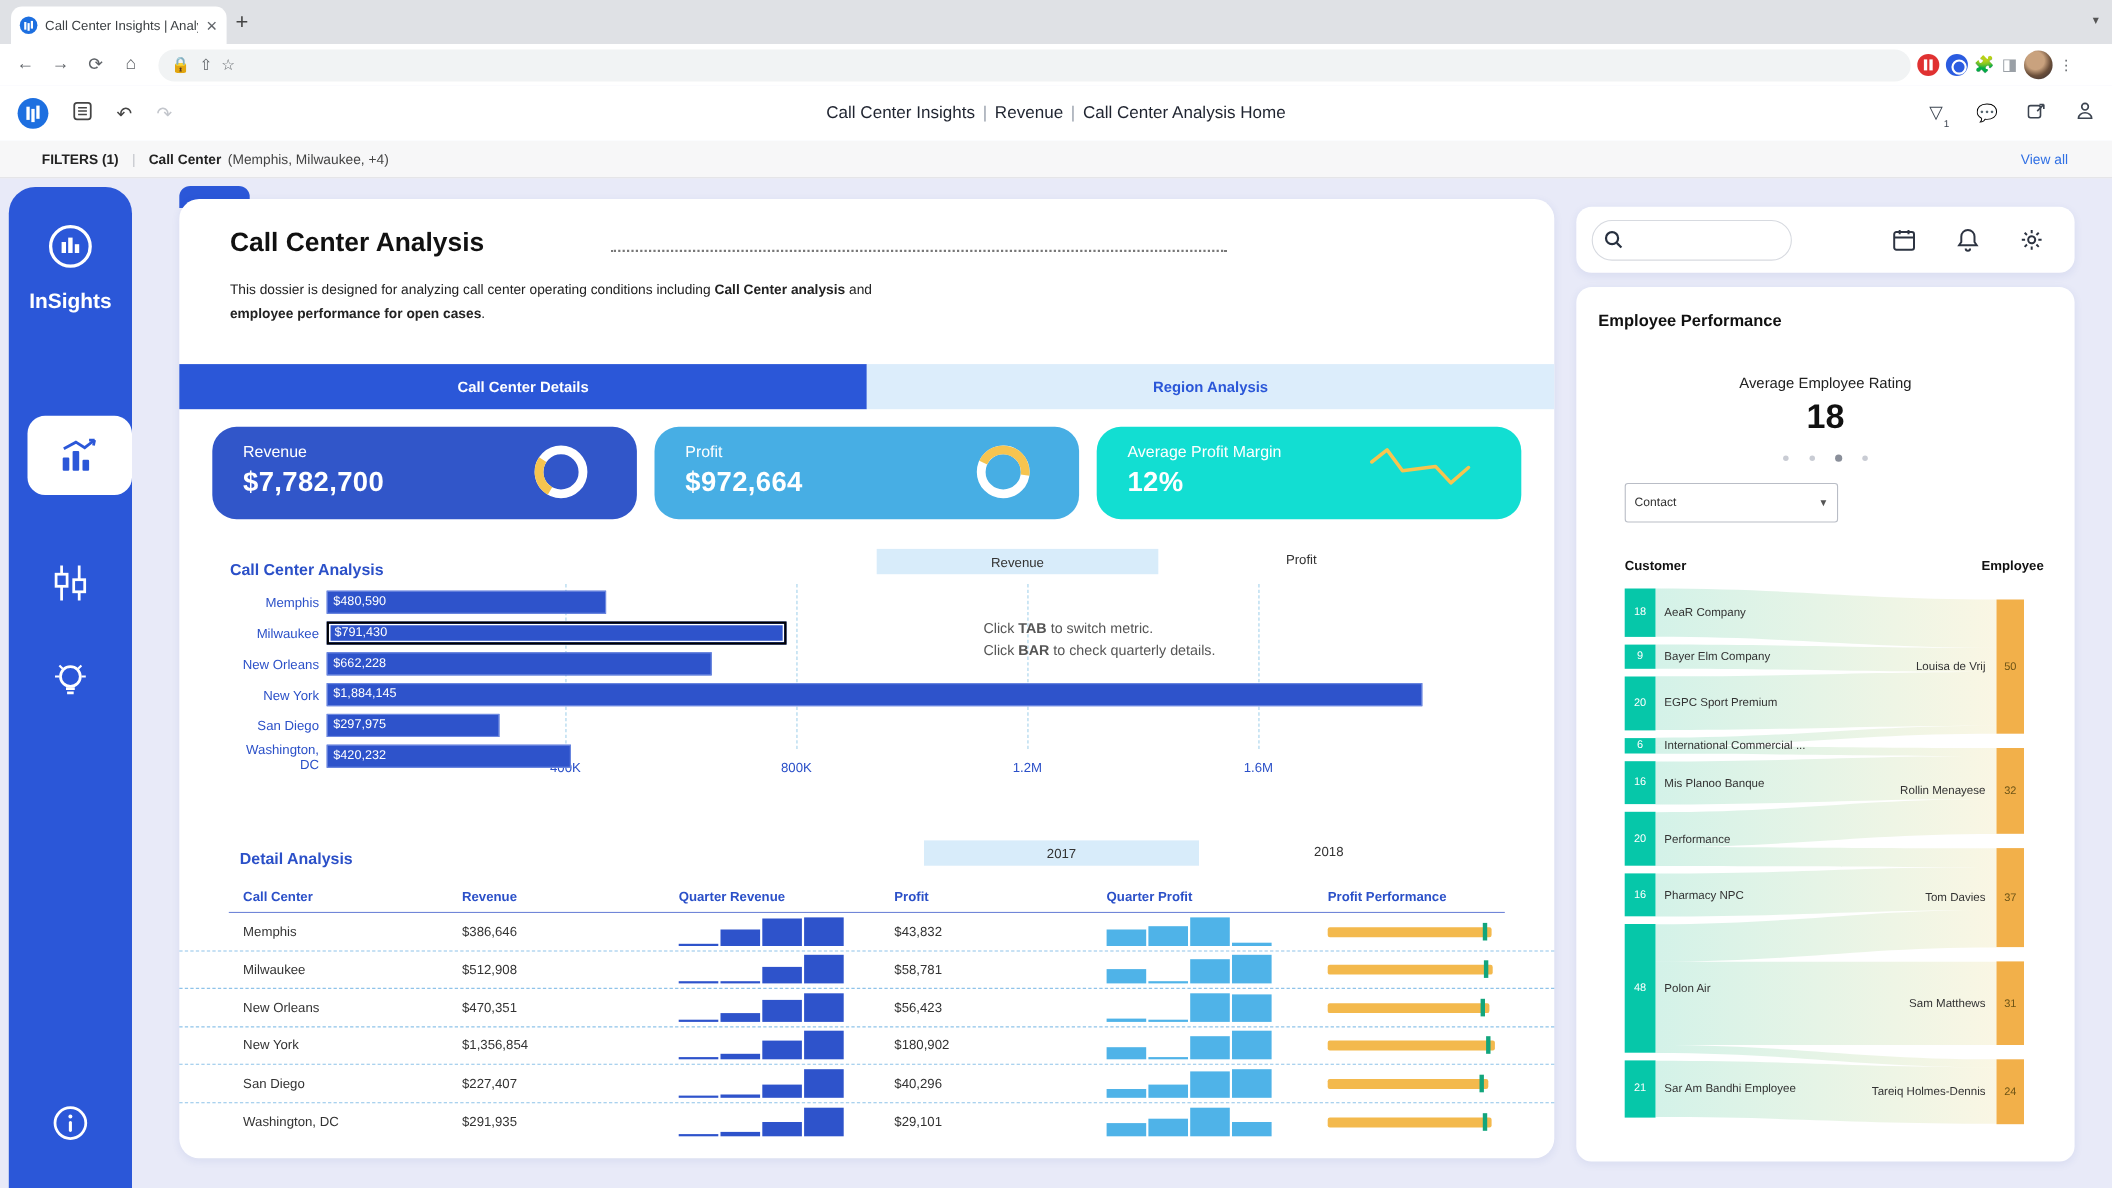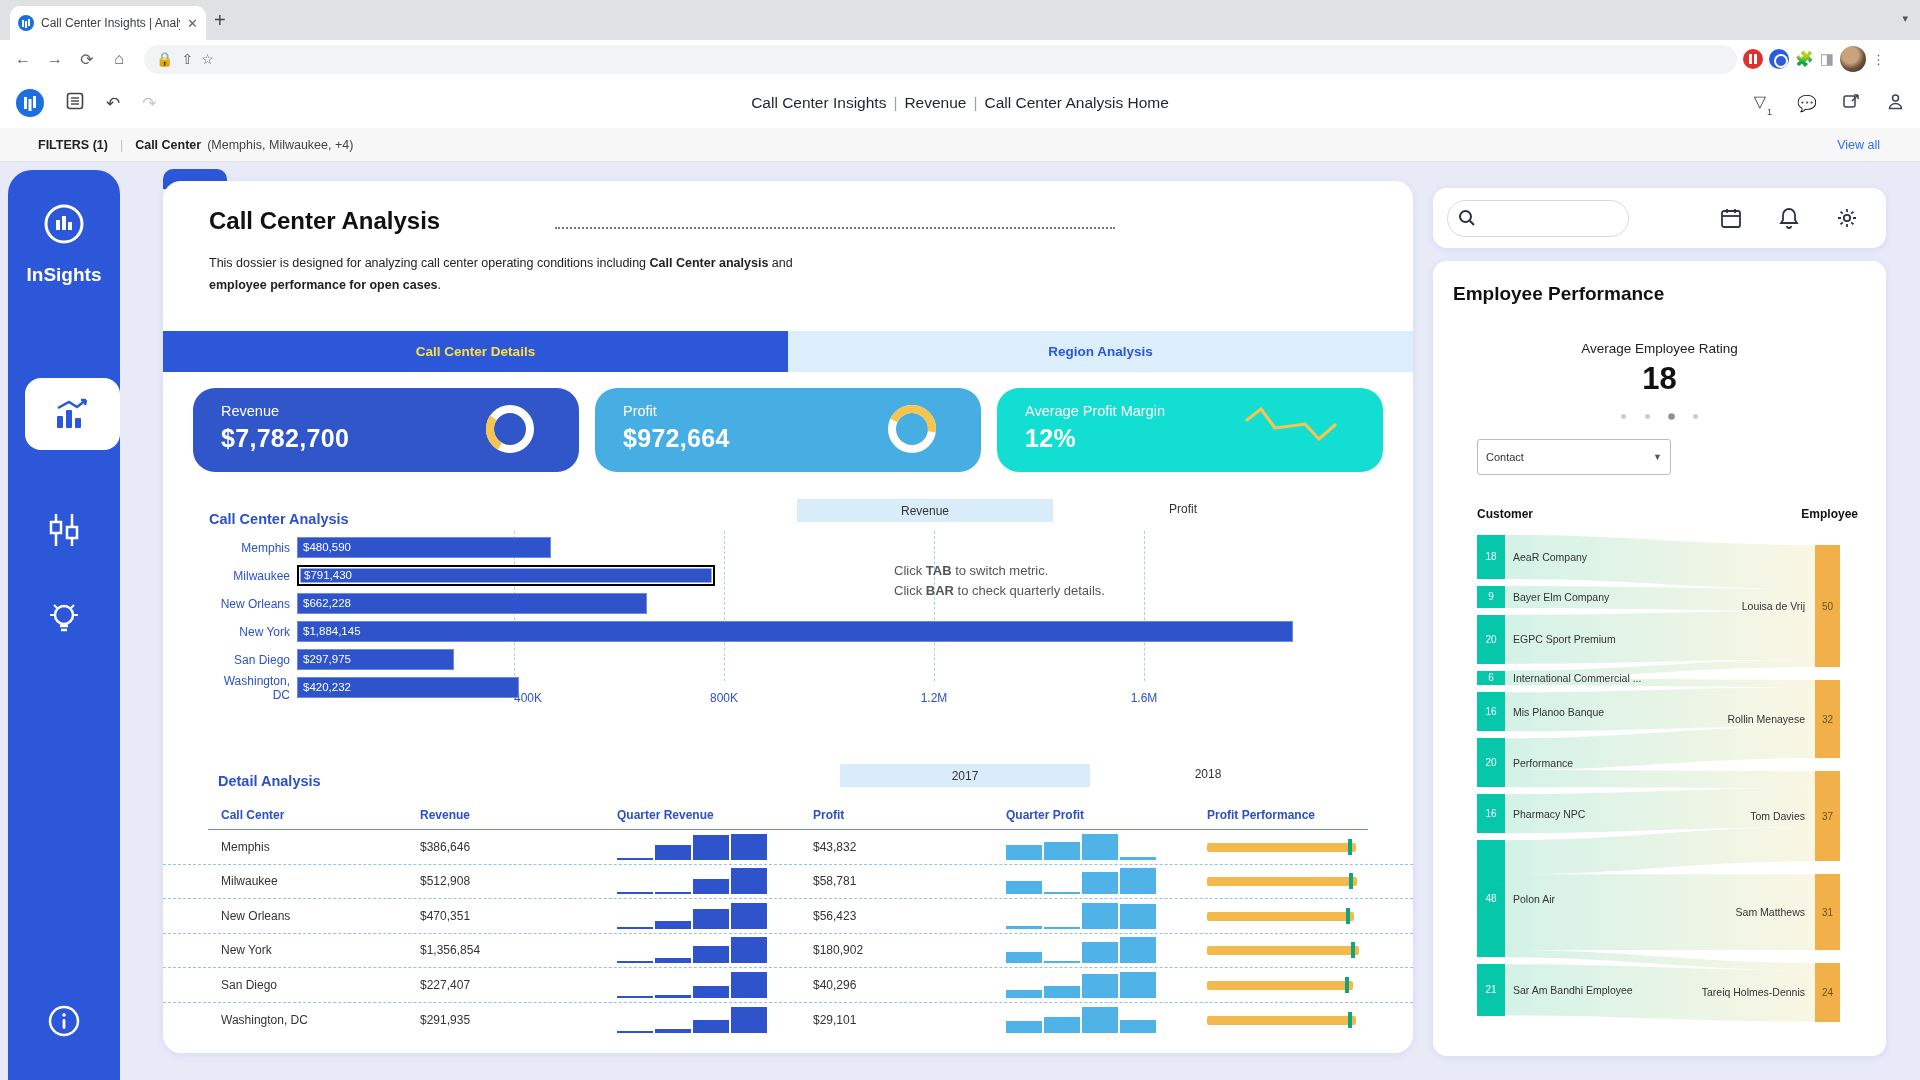--- a/index.html
+++ b/index.html
@@ -65,21 +65,21 @@
   .sb-info { position:absolute; left:0; right:0; bottom:42px; display:flex; justify-content:center; }
   
   .main-card { position:absolute; left:163px; top:19px; width:1250px; height:872px; background:#fff;
                border-radius:18px; box-shadow:0 2px 8px rgba(40,60,150,.08); }
   .notch { position:absolute; left:163px; top:7px; width:64px; height:20px; background:#2b57d8; border-radius:10px 10px 0 0; }
   .dossier-title { position:absolute; left:46px; top:26px; font-size:24px; font-weight:700; color:#111; }
   .title-dots { position:absolute; left:392px; top:46px; width:560px; border-top:2px dotted #777; }
   .dossier-desc { position:absolute; left:46px; top:72px; width:630px; font-size:12.5px; color:#222; line-height:1.75; }
   .page-tabs { position:absolute; left:0; top:150px; width:100%; height:41px; display:flex; }
   .page-tab { flex:1; display:flex; align-items:center; justify-content:center; font-size:13.5px; font-weight:700; }
-  .page-tab.active { background:#2b57d8; color:#fde047; }
+  .page-tab.active { background:#2b57d8; color:#ffffff; }
   .page-tab.inactive { background:#dcedfb; color:#2b57d8; }
   .kpi-row { position:absolute; left:30px; right:30px; top:207px; height:84px; display:flex; gap:16px; }
   .kpi { flex:1; border-radius:22px; position:relative; color:#fff; padding:15px 0 0 28px; }
   .kpi .k-label { font-size:14.5px; }
   .kpi .k-value { font-size:25px; font-weight:700; margin-top:5px; letter-spacing:.3px; }
   .kpi .widget { position:absolute; right:42px; top:14px; }
   
   .sec-title { font-size:14.5px; font-weight:700; color:#2b50c8; }
   .sec1-title { position:absolute; left:46px; top:330px; }
   .metric-pill { position:absolute; left:634px; top:318px; width:256px; height:23px; background:#d8ecfa;
@@ -120,21 +120,21 @@
   
   .right-col { position:absolute; left:1433px; top:26px; width:453px; }
   .search-card { height:60px; background:#fff; border-radius:14px; display:flex; align-items:center;
                  padding:0 28px 0 14px; margin-bottom:13px; box-shadow:0 2px 8px rgba(40,60,150,.08); }
   .search-pill { width:182px; height:37px; border:1px solid #d7dae0; border-radius:19px; display:flex;
                  align-items:center; padding:0 10px; gap:8px; }
   .search-pill input { border:none; outline:none; width:120px; font-size:13px; background:transparent; }
   .rc-ics { margin-left:auto; display:flex; gap:36px; color:#2d3442; }
   .perf-card { height:795px; background:#fff; border-radius:14px; position:relative;
                box-shadow:0 2px 8px rgba(40,60,150,.08); }
-  .perf-title { position:absolute; left:20px; top:22px; font-size:19px; font-weight:700; color:#111; }
+  .perf-title { position:absolute; left:20px; top:22px; font-size:15px; font-weight:700; color:#111; }
   .avg-label { position:absolute; left:0; right:0; top:80px; text-align:center; font-size:13.5px; color:#222; }
   .avg-value { position:absolute; left:0; right:0; top:100px; text-align:center; font-size:31px; font-weight:700; color:#111; }
   .dots { position:absolute; left:0; right:0; top:153px; display:flex; justify-content:center; gap:19px; }
   .dots i { width:5px; height:5px; border-radius:50%; background:#c9ccd4; }
   .dots i.on { background:#8a8f9a; transform:scale(1.3); }
   .contact-sel { position:absolute; left:44px; top:178px; width:194px; height:36px; border:1px solid #b9bdc6;
                  border-radius:3px; font-size:11px; color:#333; display:flex; align-items:center; padding:0 8px; }
   .contact-sel .chev { margin-left:auto; font-size:9px; color:#555; }
   .sk-h-left { position:absolute; left:44px; top:246px; font-size:12px; font-weight:700; color:#111; }
   .sk-h-right { position:absolute; right:28px; top:246px; font-size:12px; font-weight:700; color:#111; }
@@ -298,21 +298,21 @@
         </div>
       </div>
 
     <div class="sec-title sec1-title">Call Center Analysis</div>
     <div class="metric-pill">Revenue</div>
     <div class="metric-alt">Profit</div>
 
     <div class="chart">
       <div class="grid">
           <div class="gline" style="left: 20%;"></div>
-          <div class="gtick" style="left: 20%; margin-left: 14px;">400K</div>
+          <div class="gtick" style="left: 20%;">400K</div>
           <div class="gline" style="left: 40%;"></div>
           <div class="gtick" style="left: 40%;">800K</div>
           <div class="gline" style="left: 60%;"></div>
           <div class="gtick" style="left: 60%;">1.2M</div>
           <div class="gline" style="left: 80%;"></div>
           <div class="gtick" style="left: 80%;">1.6M</div>
         </div>
       <div>
           <div class="brow">
             <span class="blabel">Memphis</span>

